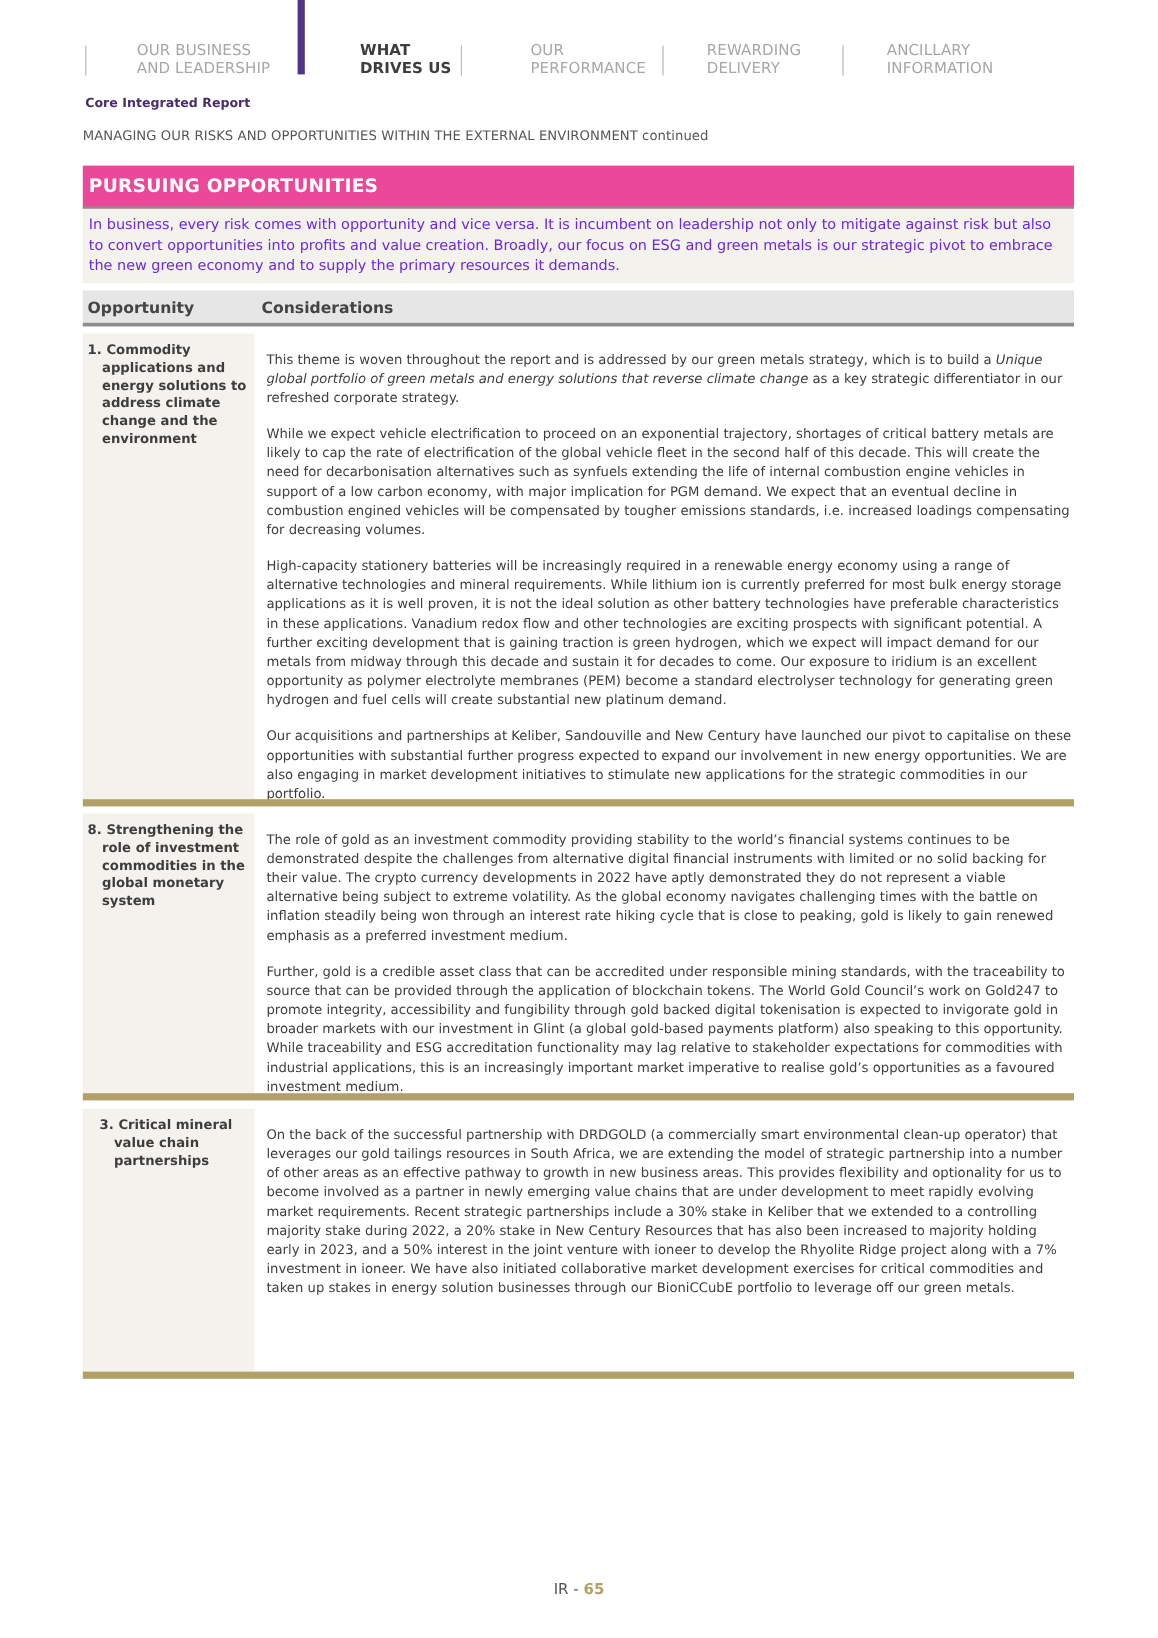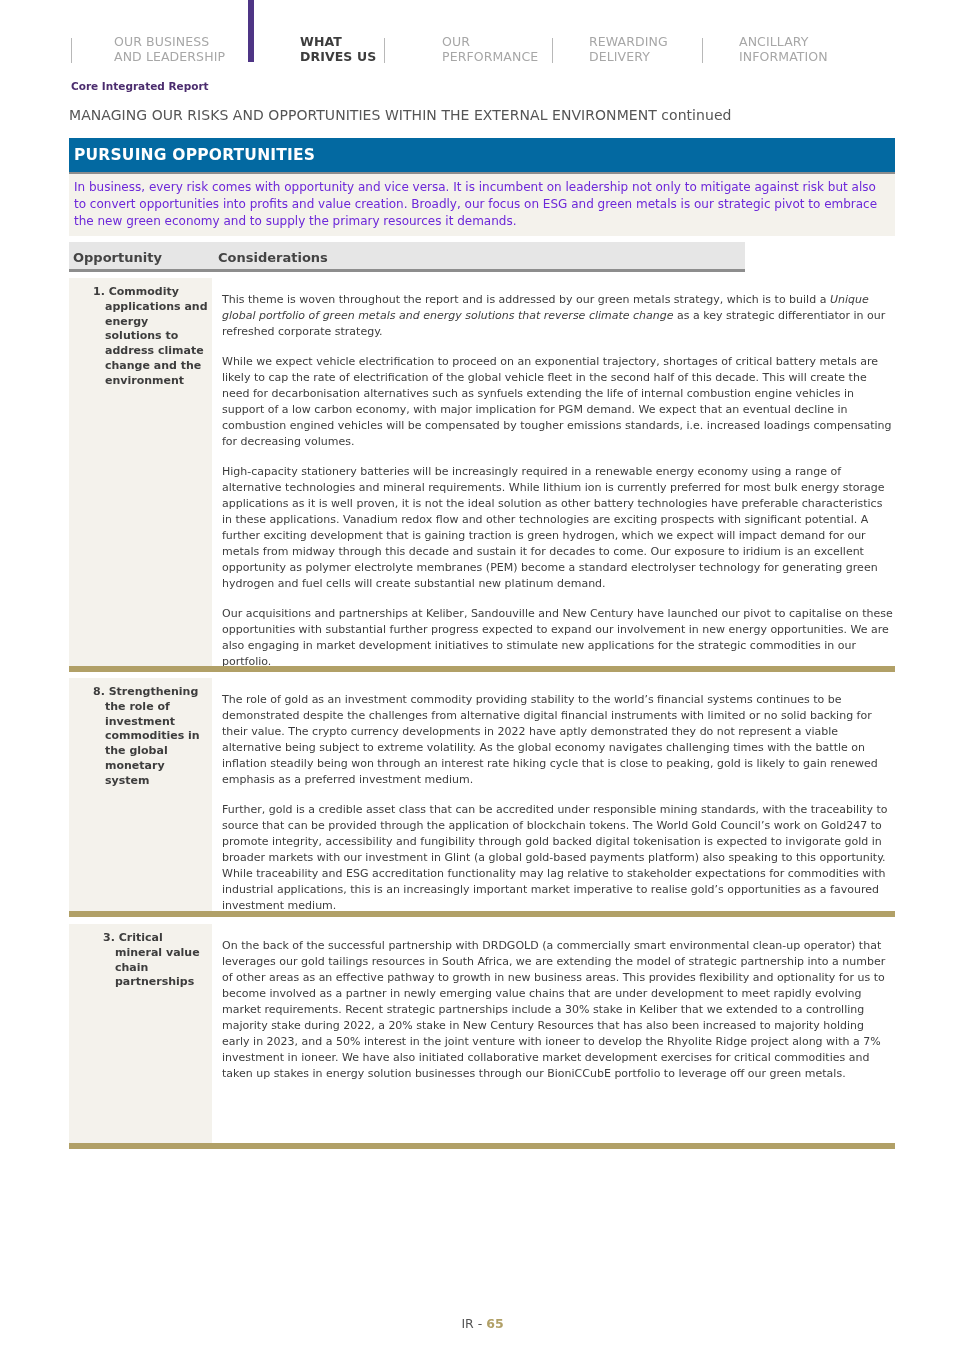--- a/index.html
+++ b/index.html
@@ -7,34 +7,34 @@
     body { position: relative; font-family: "DejaVu Sans", sans-serif; color: #3a3a3a; overflow: hidden; }
 
     
     .topnav { position: absolute; left: 0; top: 0; width: 895px; height: 70px; }
     .nav-sep { position: absolute; width: 1px; background: #b8b8b8; top: 38px; height: 25px; }
     .nav-active-bar { position: absolute; left: 248px; top: 0; width: 6px; height: 62px; background: #4e3585; }
     .nav-item { position: absolute; top: 34px; font-size: 12.5px; line-height: 15px; letter-spacing: 0.1px; color: #a7a7a7; text-transform: uppercase; white-space: pre-line; }
     .nav-item.active { color: #3d3d3d; font-weight: bold; }
 
     .subtitle { position: absolute; left: 71px; top: 80px; font-size: 10.5px; font-weight: bold; color: #4b2c6e; text-align: right; }
-    .section-heading { position: absolute; left: 69px; top: 107px; font-size: 14px; color: #555; letter-spacing: 0.05px; }
+    .section-heading { position: absolute; left: 69px; top: 107px; font-size: 11px; color: #555; letter-spacing: 0.05px; }
 
     
-    .banner { position: absolute; left: 69px; top: 138px; width: 826px; height: 36px; background: #0369a1; border-bottom: 2px solid #8d8d8d; }
+    .banner { position: absolute; left: 69px; top: 138px; width: 826px; height: 36px; background: #ec4899; border-bottom: 2px solid #8d8d8d; }
     .banner-title { position: absolute; left: 5px; top: 8px; color: #ffffff; font-weight: bold; font-size: 15.5px; letter-spacing: 0.2px; }
     .intro { position: absolute; left: 69px; top: 174px; width: 826px; height: 62px; background: #f4f2ec; padding: 5px 5px 0 5px; font-size: 12px; line-height: 17px; color: #6d28d9; }
 
     
-    .thead { position: absolute; left: 69px; top: 242px; width: 676px; height: 30px; background: #e6e6e6; border-bottom: 3px solid #8d8d8d; }
+    .thead { position: absolute; left: 69px; top: 242px; width: 826px; height: 30px; background: #e6e6e6; border-bottom: 3px solid #8d8d8d; }
     .th { position: absolute; top: 8px; font-size: 13px; font-weight: bold; color: #444; }
 
     .row { position: absolute; left: 69px; width: 826px; }
     .row-left { position: absolute; left: 0; top: 0; width: 143px; background: #f4f2ec; padding: 7px 4px 0 4px; font-size: 11px; font-weight: bold; line-height: 14.8px; color: #3d3d3d; }
-    .opp-label { padding-left: 12px; text-indent: -12px; display: block; margin-left: 20px; }
+    .opp-label { padding-left: 12px; text-indent: -12px; display: block; }
     .row-right { position: absolute; left: 153px; top: 0; width: 673px; padding-top: 14px; font-size: 11px; line-height: 16px; color: #3d3d3d; }
     .row-right p { margin-bottom: 14px; }
     .row-right p:last-child { margin-bottom: 0; }
     .row-bottom { position: absolute; left: 0; width: 826px; height: 6px; background: #b1a067; }
 
     .footer { position: absolute; left: 0; top: 1316px; width: 965px; text-align: center; font-size: 12.5px; }
     .footer .pre { color: #555; }
     .footer .num { color: #b1a067; font-weight: bold; }
   </style>
 </head>

